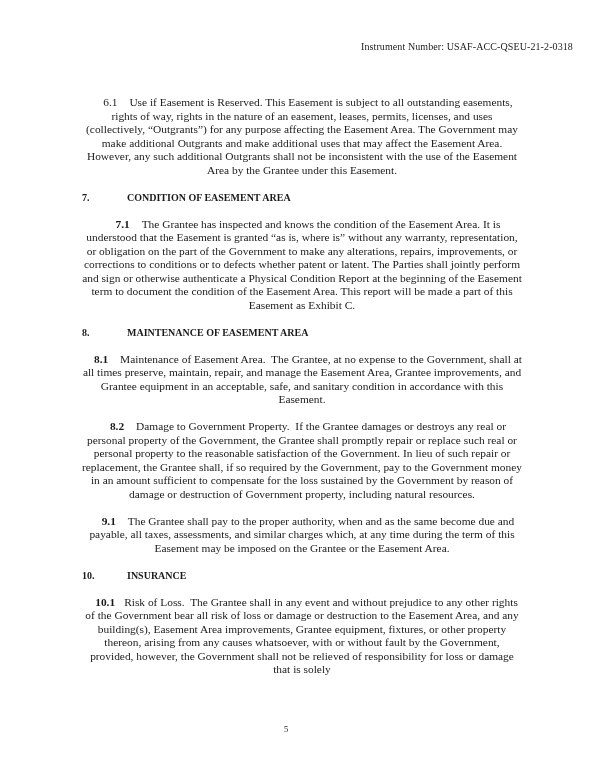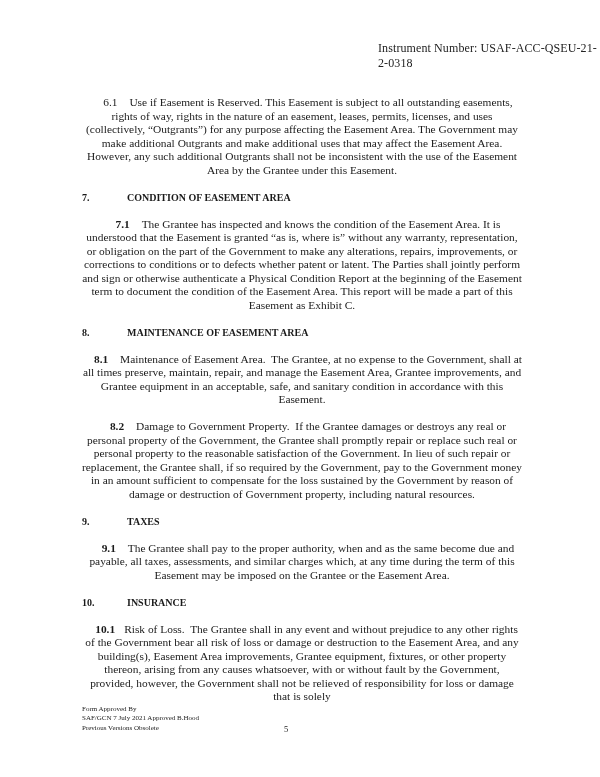--- a/index.html
+++ b/index.html
@@ -2,22 +2,22 @@
 <html><head>
 <meta charset="utf-8">
 <style>
   html, body { margin: 0; padding: 0; }
   body {
     width: 600px; height: 777px; background: #ffffff; position: relative; overflow: hidden;
     font-family: "Liberation Serif", "DejaVu Serif", serif; color: #1a1a1a;
   }
   .page { position: absolute; left: 0; top: 0; width: 600px; height: 777px; }
   .instr {
-    position: absolute; top: 41px; left: 378px;
-    font-size: 12px; letter-spacing: 0.1px; color: #222;
+    position: absolute; top: 41px; left: 361px;
+    font-size: 10px; letter-spacing: 0.1px; color: #222;
   }
   .body { position: absolute; left: 82px; top: 96px; width: 440px; }
   .p {
     font-size: 11.4px; line-height: 13.5px; margin: 0 0 13.5px 0; text-align: center;
   }
   .num { display: inline-block; width: 38px; }
   .num.b { font-weight: bold; }
   .lead { font-weight: normal; }
   .h {
     font-size: 10px; line-height: 13.5px; font-weight: bold; margin: 0 0 13.5px 0;
@@ -54,39 +54,31 @@
     </div>
 
     <p class="p">
       <span class="num b">8.1</span><span class="lead">Maintenance of Easement Area.</span>&nbsp; <span>The Grantee, at no expense to the Government, shall at all times preserve, maintain, repair, and manage the Easement Area, Grantee improvements, and  Grantee equipment in an acceptable, safe, and sanitary condition in accordance with this Easement.</span>
     </p>
 
     <p class="p">
       <span class="num b">8.2</span><span class="lead">Damage to Government Property.</span>&nbsp; <span>If the Grantee damages or destroys any real or personal property of the Government, the Grantee shall promptly repair or replace such real or personal property to the reasonable satisfaction of the Government.  In lieu of such repair or replacement, the Grantee shall, if so required by the Government, pay to the Government money in an amount sufficient to compensate for the loss sustained by the Government by reason of damage or destruction of Government property, including natural resources.</span>
     </p>
 
-    <div class="h">
-      <span class="num">9.</span><span>TAXES</span>
-    </div>
 
     <p class="p">
       <span class="num b">9.1</span><span>The Grantee shall pay to the proper authority, when and as the same become due and payable, all taxes, assessments, and similar charges which, at any time during the term of this Easement may be imposed on the Grantee or the Easement Area.</span>
     </p>
 
     <div class="h">
       <span class="num">10.</span><span>INSURANCE</span>
     </div>
 
     <p class="p">
       <span class="num b">10.1</span><span class="lead">Risk of Loss.</span>&nbsp; <span>The Grantee shall in any event and without prejudice to any other rights of the Government bear all risk of loss or damage or destruction to the Easement Area, and any building(s), Easement Area improvements, Grantee equipment, fixtures, or other property thereon, arising from any causes whatsoever, with or without fault by the Government, provided, however, the Government shall not be relieved of responsibility for loss or damage that is solely</span>
     </p>
 
   </div>
 
-  <div class="footer">
-    <div>Form Approved By</div>
-    <div>SAF/GCN 7 July 2021 Approved B.Hood</div>
-    <div>Previous Versions Obsolete</div>
-  </div>
 
   <div class="pagenum">5</div>
 
 </div>
 
 </body></html>

